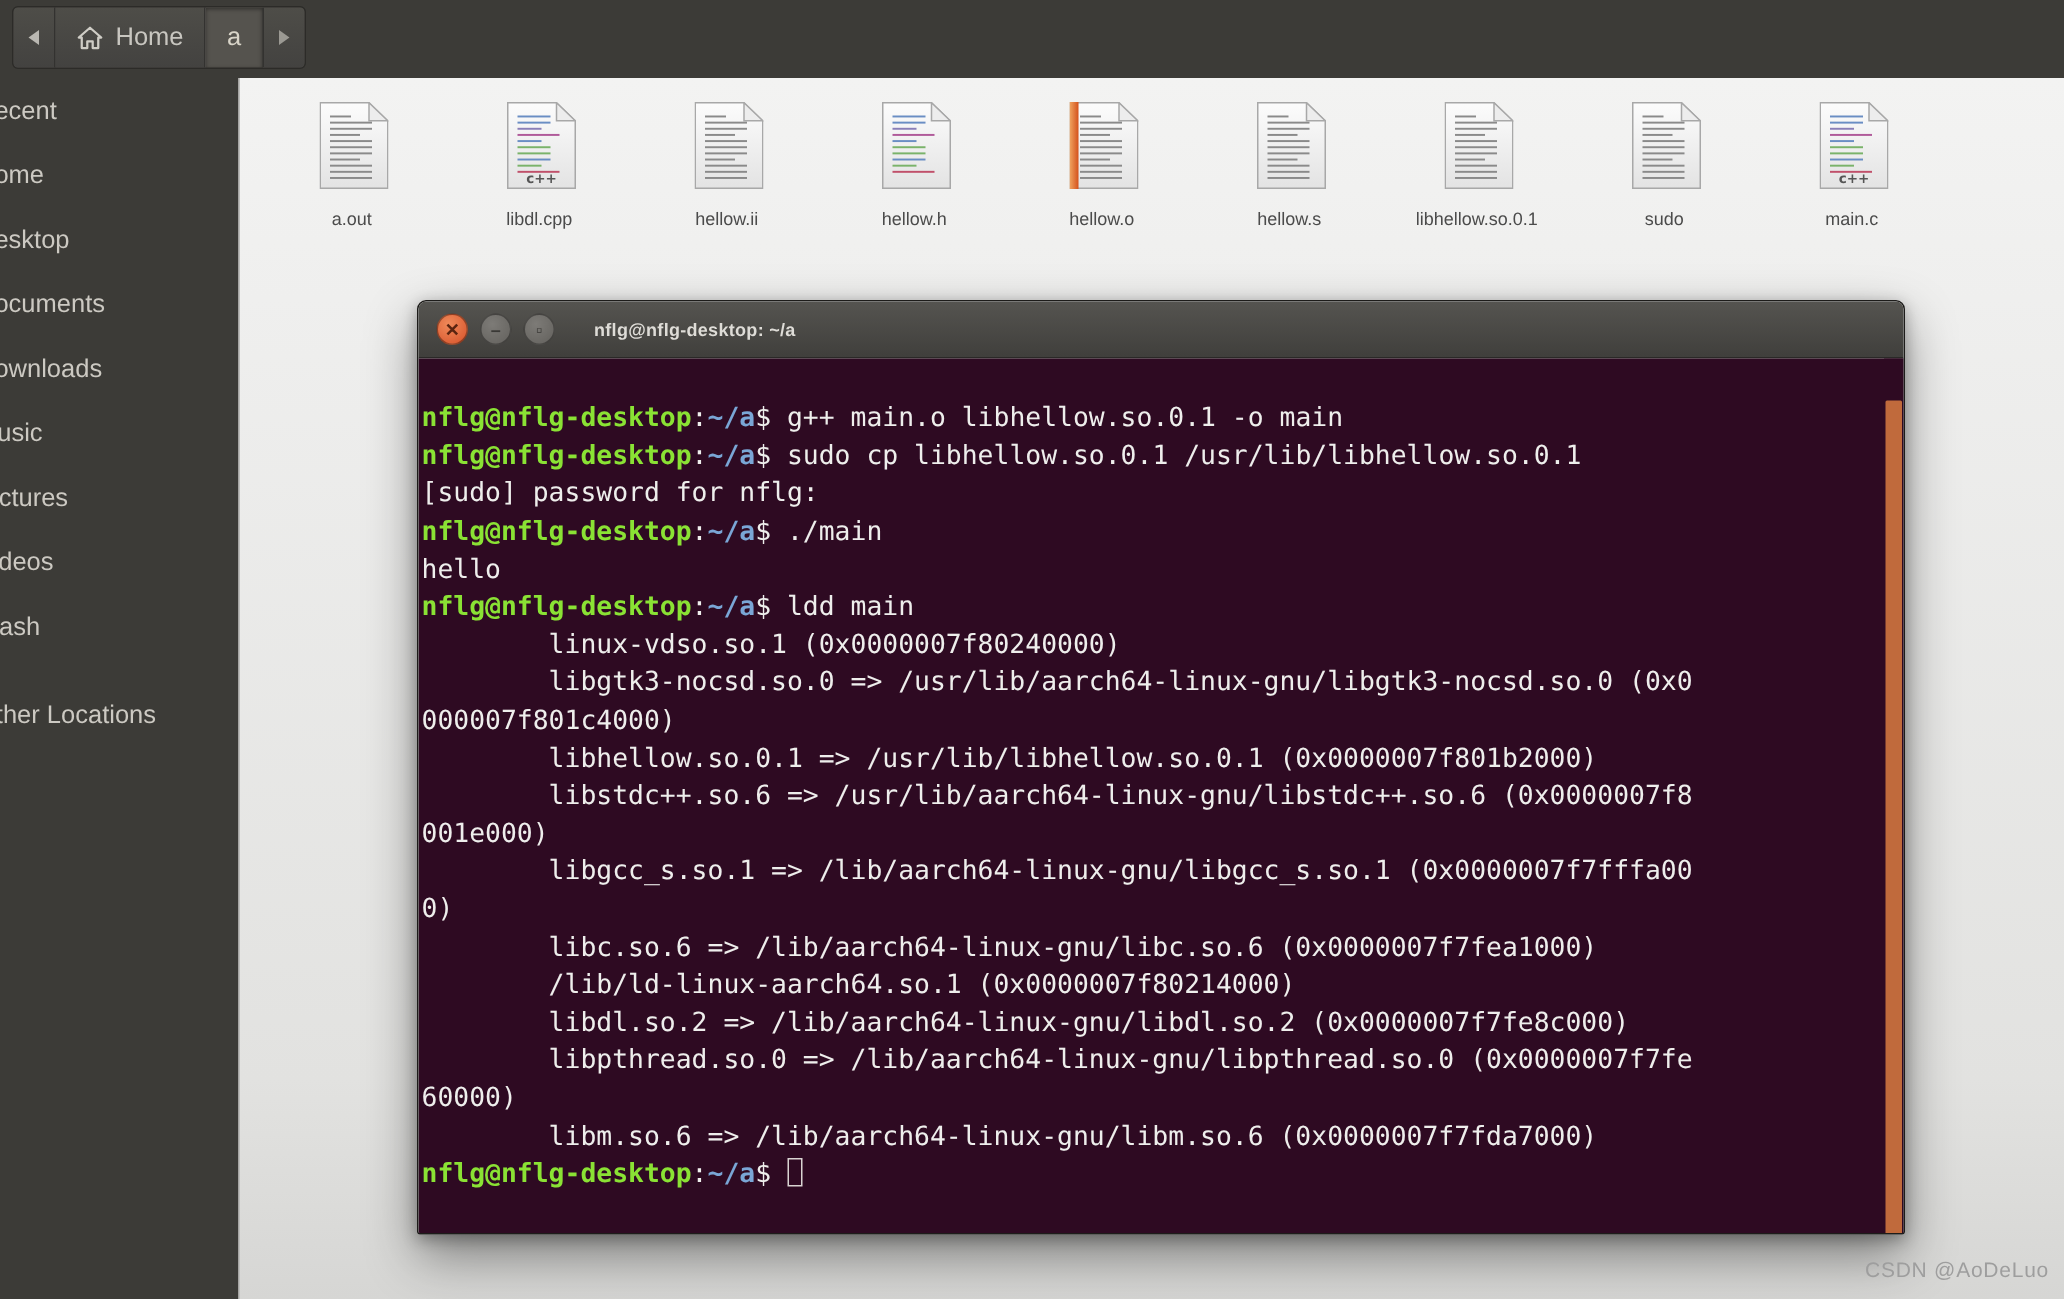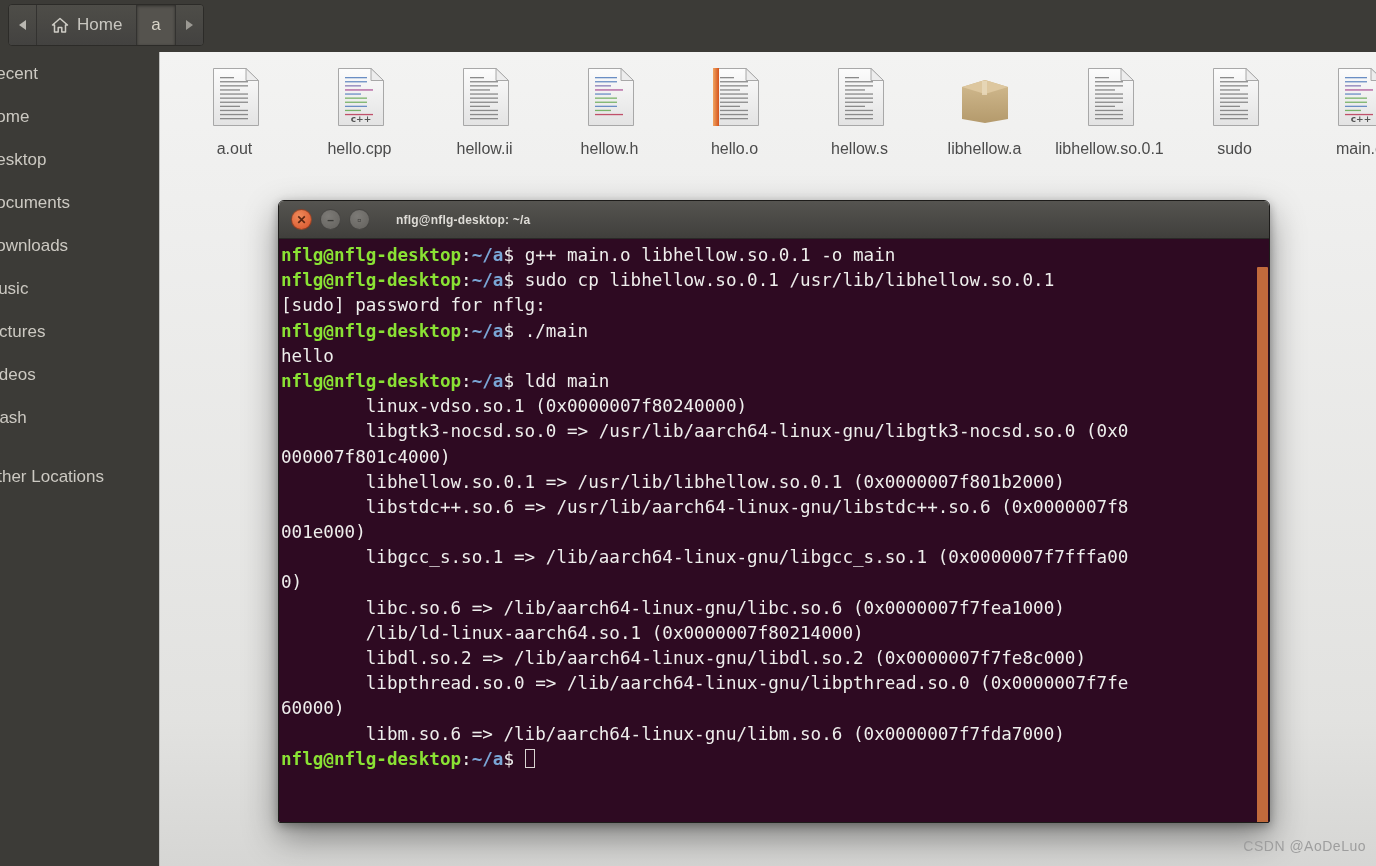--- a/index.html
+++ b/index.html
@@ -69,21 +69,21 @@
     display: flex; flex-wrap: nowrap;
     padding: 6px 0 0 12px;
   }
   .file-cell {
     width: 125px; flex: 0 0 125px;
     display: flex; flex-direction: column; align-items: center;
     padding-top: 4px;
   }
   .file-ico { width: 60px; height: 72px; position: relative; margin-bottom: 6px; }
   .file-label {
-    font-size: 16px; color: #4b4b4b; text-align: center;
+    font-size: 12px; color: #4b4b4b; text-align: center;
     line-height: 1.15; max-width: 112px; word-wrap: break-word;
   }
 
   
   .doc { position: absolute; left: 8px; top: 6px; width: 46px; height: 58px; }
 
   
   .term-shadow {
     position: absolute; left: 278px; top: 200px;
     width: 992px; height: 623px;
@@ -125,20 +125,21 @@
     background: #2e0a22;
     padding: 4px 0 0 0;
   }
   .term-text {
     font-family: "DejaVu Sans Mono", monospace;
     font-size: 17.6px;
     line-height: 25.2px;
     color: #e8e4e2;
     white-space: pre;
     padding-left: 2px;
+    margin-top: 24px;
   }
   .term-line { height: 25.2px; }
   .c-green { color: #8ae234; font-weight: bold; }
   .c-blue  { color: #7aa6d6; font-weight: bold; }
   .c-white { color: #eeeeec; }
   .cursor {
     display: inline-block; width: 10px; height: 19px;
     border: 1.5px solid #d9d4d2; vertical-align: -3px;
     background: transparent;
   }
@@ -278,21 +279,21 @@
                 <rect x="7" y="21.299999999999997" width="28" height="1.3" fill="#b05a9a"></rect>
                 <rect x="7" y="25.4" width="16" height="1.3" fill="#6a8ec4"></rect>
                 <rect x="7" y="29.5" width="22" height="1.3" fill="#7ab36a"></rect>
                 <rect x="7" y="33.6" width="22" height="1.3" fill="#7ab36a"></rect>
                 <rect x="7" y="37.7" width="22" height="1.3" fill="#6a8ec4"></rect>
                 <rect x="7" y="41.800000000000004" width="16" height="1.3" fill="#7ab36a"></rect>
                 <rect x="7" y="45.900000000000006" width="28" height="1.3" fill="#c0506a"></rect>
                 <text x="23" y="54" font-family="DejaVu Sans, sans-serif" font-size="9" font-weight="bold" fill="#555" text-anchor="middle">c++</text>
   </svg></div>
           </div>
-          <div class="file-label">hello.cpp</div>
+          <div class="file-label">libdl.cpp</div>
         </div>
         <div class="file-cell">
           <div class="file-ico">
             <div class="doc"><svg width="46" height="58" viewBox="0 0 46 58" xmlns="http://www.w3.org/2000/svg">
     <defs>
       <linearGradient id="og" x1="0" y1="0" x2="1" y2="0">
         <stop offset="0" stop-color="#f0a460"></stop>
                     <stop offset="1" stop-color="#d4521c"></stop>
       </linearGradient>
       <linearGradient id="pg" x1="0" y1="0" x2="0" y2="1">
@@ -368,21 +369,21 @@
                 <rect x="7" y="21.299999999999997" width="20" height="1.3" fill="#8a8a8a"></rect>
                 <rect x="7" y="25.4" width="28" height="1.3" fill="#8a8a8a"></rect>
                 <rect x="7" y="29.5" width="28" height="1.3" fill="#8a8a8a"></rect>
                 <rect x="7" y="33.6" width="28" height="1.3" fill="#8a8a8a"></rect>
                 <rect x="7" y="37.7" width="20" height="1.3" fill="#8a8a8a"></rect>
                 <rect x="7" y="41.800000000000004" width="28" height="1.3" fill="#8a8a8a"></rect>
                 <rect x="7" y="45.900000000000006" width="28" height="1.3" fill="#8a8a8a"></rect>
                 <rect x="7" y="50.00000000000001" width="28" height="1.3" fill="#8a8a8a"></rect>
   </svg></div>
           </div>
-          <div class="file-label">hello.o</div>
+          <div class="file-label">hellow.o</div>
         </div>
         <div class="file-cell">
           <div class="file-ico">
             <div class="doc"><svg width="46" height="58" viewBox="0 0 46 58" xmlns="http://www.w3.org/2000/svg">
     <defs>
       <linearGradient id="og" x1="0" y1="0" x2="1" y2="0">
         <stop offset="0" stop-color="#f0a460"></stop>
                     <stop offset="1" stop-color="#d4521c"></stop>
       </linearGradient>
       <linearGradient id="pg" x1="0" y1="0" x2="0" y2="1">
@@ -402,36 +403,20 @@
                 <rect x="7" y="37.7" width="20" height="1.3" fill="#8a8a8a"></rect>
                 <rect x="7" y="41.800000000000004" width="28" height="1.3" fill="#8a8a8a"></rect>
                 <rect x="7" y="45.900000000000006" width="28" height="1.3" fill="#8a8a8a"></rect>
                 <rect x="7" y="50.00000000000001" width="28" height="1.3" fill="#8a8a8a"></rect>
   </svg></div>
           </div>
           <div class="file-label">hellow.s</div>
         </div>
         <div class="file-cell">
           <div class="file-ico">
-            <div style="position:absolute;left:4px;top:12px"><svg width="52" height="50" viewBox="0 0 52 50" xmlns="http://www.w3.org/2000/svg">
-    <defs>
-                  <linearGradient id="bg1" x1="0" y1="0" x2="0" y2="1">
-      <stop offset="0" stop-color="#d2bb90"></stop>
-                    <stop offset="1" stop-color="#b49a6c"></stop>
-                  </linearGradient>
-                </defs>
-    <path d="M3 13 L26 6 L49 13 L49 45 L26 49 L3 45 Z" fill="url(#bg1)"></path>
-    <path d="M3 13 L26 20 L49 13 L26 6 Z" fill="#ddc79f"></path>
-    <rect x="23" y="7" width="5" height="14" fill="#e8d8ba" opacity=".85"></rect>
-  </svg></div>
-          </div>
-          <div class="file-label">libhellow.a</div>
-        </div>
-        <div class="file-cell">
-          <div class="file-ico">
             <div class="doc"><svg width="46" height="58" viewBox="0 0 46 58" xmlns="http://www.w3.org/2000/svg">
     <defs>
       <linearGradient id="og" x1="0" y1="0" x2="1" y2="0">
         <stop offset="0" stop-color="#f0a460"></stop>
                     <stop offset="1" stop-color="#d4521c"></stop>
       </linearGradient>
       <linearGradient id="pg" x1="0" y1="0" x2="0" y2="1">
         <stop offset="0" stop-color="#fcfcfc"></stop>
                     <stop offset="1" stop-color="#e3e3e3"></stop>
       </linearGradient>

